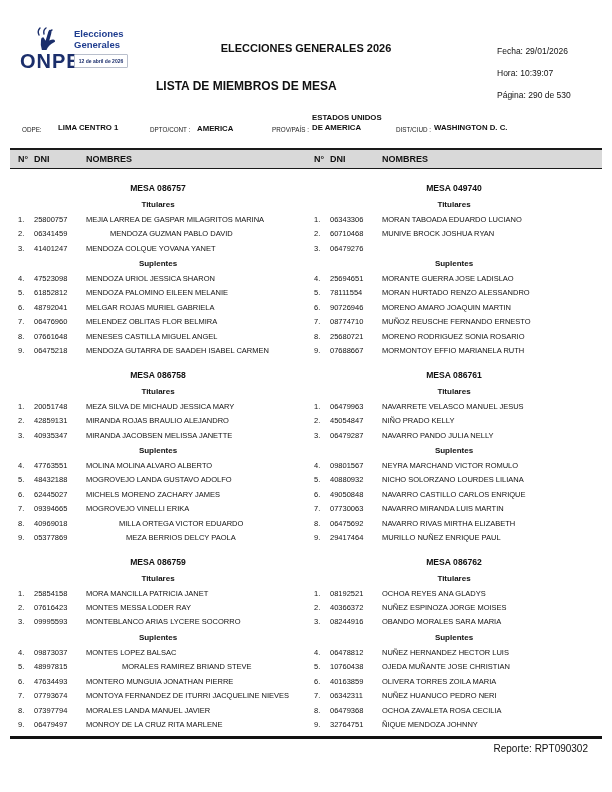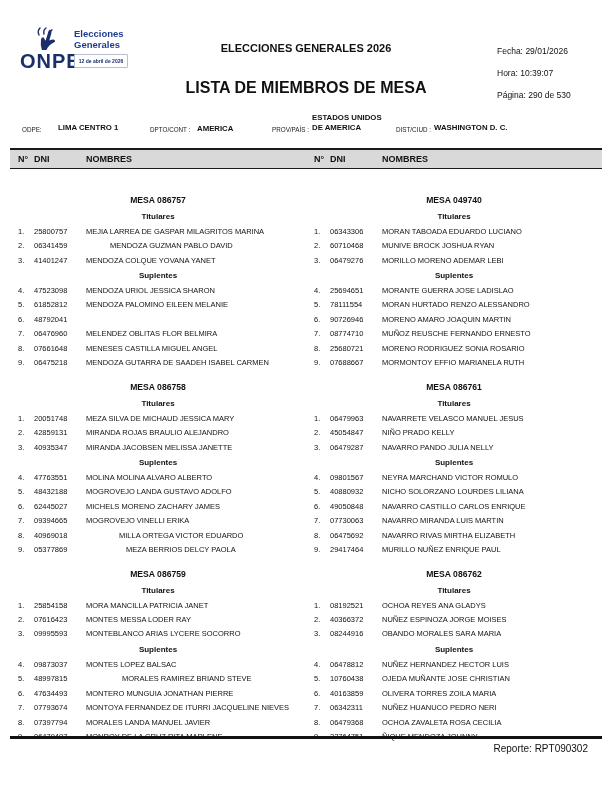--- a/index.html
+++ b/index.html
@@ -14,40 +14,40 @@
   }
   
   .logo{position:absolute;left:20px;top:26px;width:130px;height:52px;}
   .logo .hand{position:absolute;left:12px;top:0px;width:30px;height:26px;}
   .logo .onpe{position:absolute;left:0px;top:24px;font-size:20px;font-weight:bold;letter-spacing:1px;color:#1b2e6b;}
   .logo .elec{position:absolute;left:54px;top:2px;font-size:9.5px;font-weight:bold;line-height:11px;color:#1f3d8f;}
   .logo .datebox{position:absolute;left:54px;top:28px;width:52px;height:12px;border:1px solid #b9bfcc;border-radius:1px;
     font-size:5px;font-weight:bold;color:#1b2e6b;display:flex;align-items:center;justify-content:center;white-space:nowrap;background:#fff;}
   
   .title1{position:absolute;left:156px;top:42px;width:300px;text-align:center;font-size:11px;font-weight:bold;}
-  .title2{position:absolute;left:156px;top:79px;width:300px;text-align:center;font-size:16px;font-weight:bold;}
+  .title2{position:absolute;left:156px;top:79px;width:300px;text-align:left;font-size:12px;font-weight:bold;}
   .infoblock{position:absolute;left:497px;top:40px;font-size:8.5px;line-height:22px;}
   .infoblock .row{white-space:nowrap;}
   
   .meta-label{position:absolute;font-size:6.3px;color:#222;}
   .meta-value{position:absolute;font-size:7.8px;font-weight:bold;white-space:nowrap;}
   .meta-value.wrap{white-space:normal;line-height:10px;}
   
   .thead{
     position:absolute;left:10px;top:148px;width:592px;height:21px;
     background:#d9d9d9;
     border-top:2.5px solid #1a1a1a;
     border-bottom:1.5px solid #1a1a1a;
     box-sizing:border-box;
     display:flex;
   }
   .thead .half{width:296px;display:grid;grid-template-columns:16px 52px 1fr;padding-left:8px;align-items:center;
     font-size:9px;font-weight:bold;}
   
-  .content{position:absolute;left:10px;top:188px;width:592px;display:flex;}
+  .content{position:absolute;left:10px;top:176px;width:592px;display:flex;}
   .mesa-col{width:296px;display:flex;flex-direction:column;}
   .mesa-section{margin-bottom:5px;}
   .mesa-title{height:20px;line-height:24px;text-align:center;font-size:8.6px;font-weight:bold;}
   .group-label{height:16px;line-height:17px;text-align:center;font-size:8px;font-weight:bold;}
   .member-row{height:14.45px;display:grid;grid-template-columns:16px 52px 1fr;padding-left:8px;align-items:center;
     font-size:7.5px;white-space:nowrap;}
   .cell-num{}
   .cell-dni{}
   .cell-name{overflow:hidden;}
   
@@ -136,20 +136,21 @@
             <div class="cell-name" style="display: block;">MENDOZA URIOL JESSICA SHARON</div>
           </div>
           <div class="member-row">
             <div class="cell-num" style="display: block;">5.</div>
             <div class="cell-dni" style="display: block;">61852812</div>
             <div class="cell-name" style="display: block;">MENDOZA PALOMINO EILEEN MELANIE</div>
           </div>
           <div class="member-row">
             <div class="cell-num" style="display: block;">6.</div>
             <div class="cell-dni" style="display: block;">48792041</div>
+            <div class="cell-name" style="display: block;">MELGAR ROJAS MURIEL GABRIELA</div>
           </div>
           <div class="member-row">
             <div class="cell-num" style="display: block;">7.</div>
             <div class="cell-dni" style="display: block;">06476960</div>
             <div class="cell-name" style="display: block;">MELENDEZ OBLITAS FLOR BELMIRA</div>
           </div>
           <div class="member-row">
             <div class="cell-num" style="display: block;">8.</div>
             <div class="cell-dni" style="display: block;">07661648</div>
             <div class="cell-name" style="display: block;">MENESES CASTILLA MIGUEL ANGEL</div>
@@ -271,21 +272,20 @@
             <div class="cell-name" style="display: block;">MORAN TABOADA EDUARDO LUCIANO</div>
           </div>
           <div class="member-row">
             <div class="cell-num" style="display: block;">2.</div>
             <div class="cell-dni" style="display: block;">60710468</div>
             <div class="cell-name" style="display: block;">MUNIVE BROCK JOSHUA RYAN</div>
           </div>
           <div class="member-row">
             <div class="cell-num" style="display: block;">3.</div>
             <div class="cell-dni" style="display: block;">06479276</div>
-            <div class="cell-name" style="display: block;">MORILLO MORENO ADEMAR LEBI</div>
           </div>
           <div class="group-label">Suplentes</div>
           <div class="member-row">
             <div class="cell-num" style="display: block;">4.</div>
             <div class="cell-dni" style="display: block;">25694651</div>
             <div class="cell-name" style="display: block;">MORANTE GUERRA JOSE LADISLAO</div>
           </div>
           <div class="member-row">
             <div class="cell-num" style="display: block;">5.</div>
             <div class="cell-dni" style="display: block;">78111554</div>

